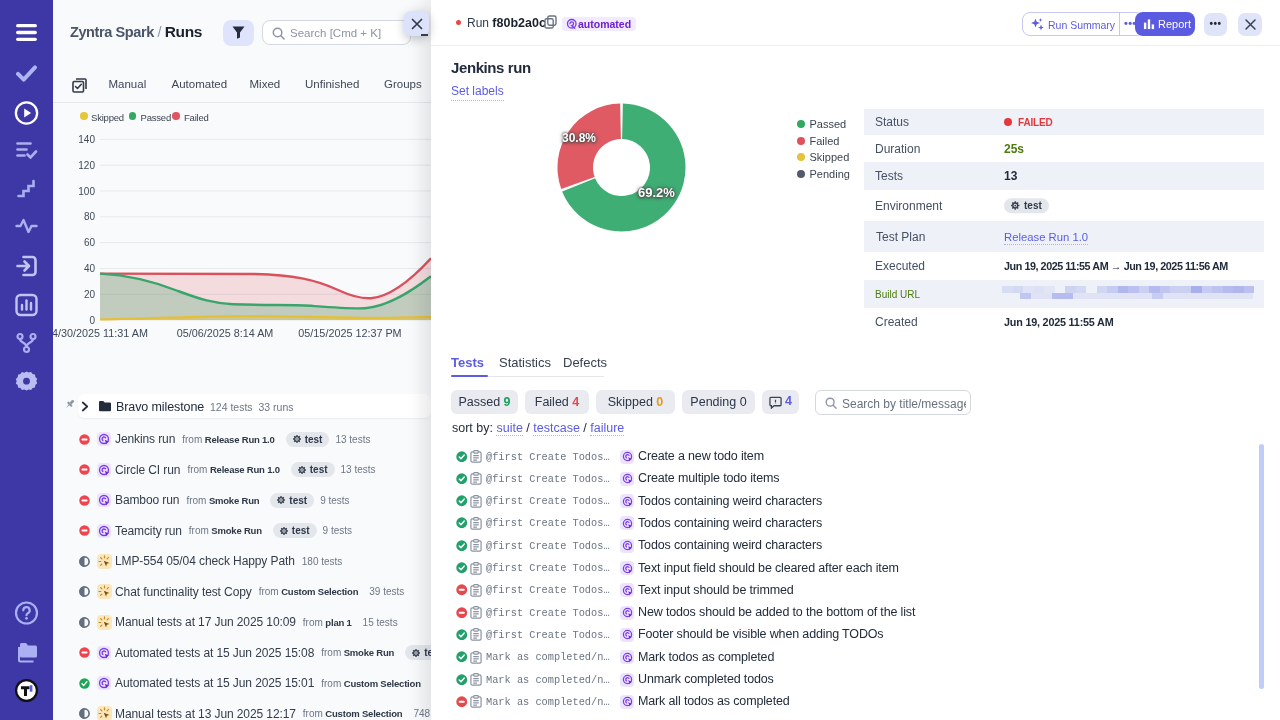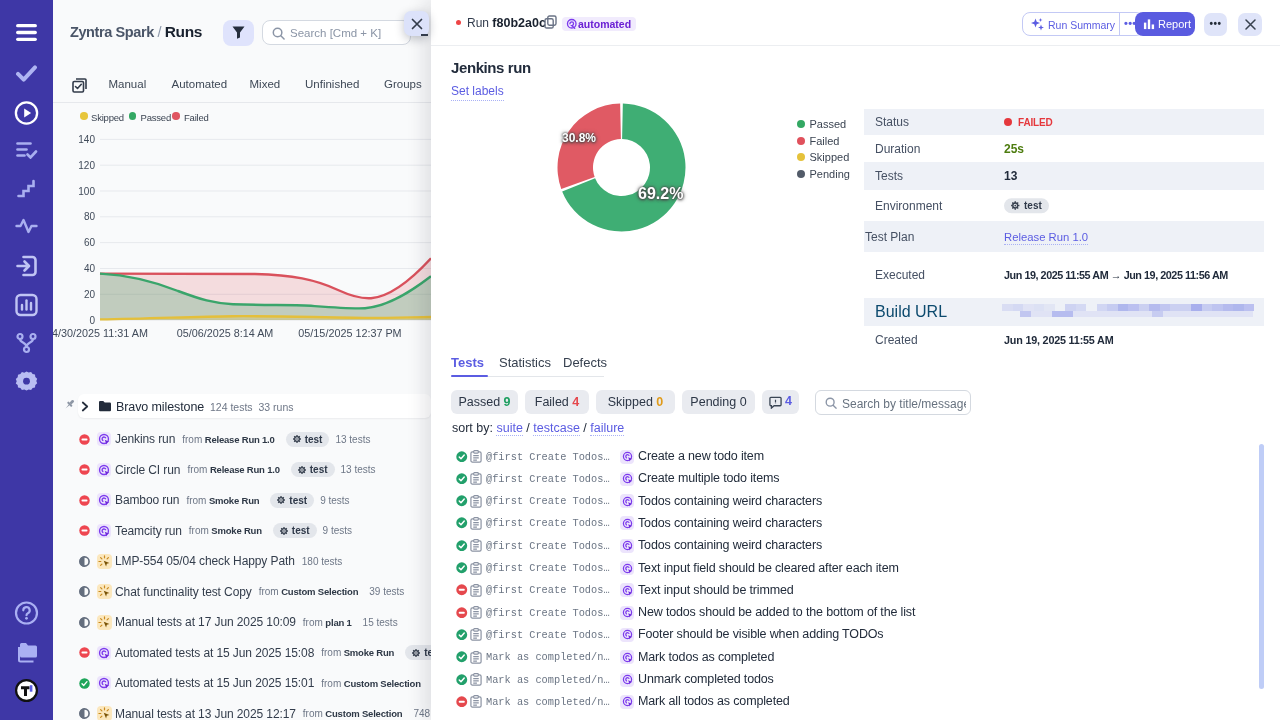--- a/index.html
+++ b/index.html
@@ -464,21 +464,21 @@
       </svg>
     </div>
   <div class="abs" style="left:20px;top:59px;font-size:15px;font-weight:700;letter-spacing:-0.4px;color:#222c3c;">Jenkins run</div>
   <div class="abs" style="left:20px;top:84px;font-size:12px;color:#5b5ce2;border-bottom:1px dotted #a9b1f5;padding-bottom:2px;">Set labels</div>
   <div id="donut" class="abs" style="left:119px;top:96px;width:143px;height:143px;">
       <svg width="143" height="143" viewBox="0 0 143 143" style="position:absolute;left:0;top:0;">
         <path d="M72.84 7.51 A64 64 0 1 1 12.16 95.47 L45.08 82.18 A28.5 28.5 0 1 0 72.1 43.01 Z" fill="#3fae74"></path>
         <path d="M11.25 93.07 A64 64 0 0 1 70.16 7.51 L70.9 43.01 A28.5 28.5 0 0 0 44.67 81.11 Z" fill="#e05a64"></path>
       </svg>
 <div style="position:absolute;left:12px;top:35px;font-size:12px;font-weight:700;color:#fff;text-shadow:0 0 2px #444,0 1px 3px #444,0 0 4px #555;">30.8%</div>
-<div style="position:absolute;left:88px;top:89px;font-size:16px;font-weight:700;color:#fff;text-shadow:0 0 2px #444,0 1px 3px #444,0 0 4px #555;">69.2%</div>
+<div style="position:absolute;left:88px;top:89px;font-size:13px;font-weight:700;color:#fff;text-shadow:0 0 2px #444,0 1px 3px #444,0 0 4px #555;">69.2%</div>
     </div>
   <div class="abs" style="left:365.5px;top:116px;font-size:11px;color:#3b4452;line-height:16.5px;">
     <div><span style="display:inline-block;width:8px;height:8px;border-radius:50%;background:#33a863;margin-right:5px;"></span>Passed</div>
     <div><span style="display:inline-block;width:8px;height:8px;border-radius:50%;background:#e0515c;margin-right:5px;"></span>Failed</div>
     <div><span style="display:inline-block;width:8px;height:8px;border-radius:50%;background:#e5c23b;margin-right:5px;"></span>Skipped</div>
     <div><span style="display:inline-block;width:8px;height:8px;border-radius:50%;background:#525b69;margin-right:5px;"></span>Pending</div>
   </div>
   <div id="dtable" class="abs" style="left:433px;top:109px;width:400px;">
       <div style="position:relative;height:26px;background:#eef1f7;">
         <span style="position:absolute;left:11px;top:50%;transform:translateY(-50%);font-size:12px;color:#455063;">Status</span>
@@ -496,29 +496,29 @@
         <span style="position:absolute;left:11px;top:50%;transform:translateY(-50%);font-size:12px;color:#455063;">Environment</span>
         <div style="position:absolute;left:140px;top:50%;transform:translateY(-50%);font-size:12px;white-space:nowrap;"><span style="display:inline-block;background:#e3e6eb;border-radius:8px;height:15.5px;line-height:15.5px;padding:0 7px 0 20px;position:relative;font-size:10px;color:#2f3949;font-weight:600;"><svg style="position:absolute;left:6px;top:2.5px" width="10.5" height="10.5" viewBox="0 0 24 24">
               <g stroke="#38414f" stroke-width="3.2" fill="none">
                 <circle cx="12" cy="12" r="5.6"></circle>
                 <path d="M12 2.5v3.5M12 18v3.5M2.5 12h3.5M18 12h3.5M5.3 5.3l2.5 2.5M16.2 16.2l2.5 2.5M18.7 5.3l-2.5 2.5M7.8 16.2l-2.5 2.5"></path>
               </g>
               <circle cx="12" cy="12" r="2" fill="#38414f"></circle>
             </svg>test</span></div>
       </div>
 <div style="position:relative;height:31px;background:#eef1f7;">
-        <span style="position:absolute;left:1px;top:50%;transform:translateY(-50%);font-size:12px;color:#455063;text-align:center;">Test Plan</span>
+        <span style="position:absolute;left:12px;top:50%;transform:translateY(-50%);font-size:12px;color:#455063;text-align:center;">Test Plan</span>
         <div style="position:absolute;left:140px;top:50%;transform:translateY(-50%);font-size:12px;white-space:nowrap;"><span style="color:#5b5ce2;font-weight:500;font-size:11.3px;border-bottom:1px dotted #a9b1f5;padding-bottom:1px;">Release Run 1.0</span></div>
       </div>
-<div style="position:relative;height:46px;">
+<div style="position:relative;height:28px;">
         <span style="position:absolute;left:11px;top:50%;transform:translateY(-50%);font-size:12px;color:#455063;">Executed</span>
         <div style="position:absolute;left:140px;top:50%;transform:translateY(-50%);font-size:12px;white-space:nowrap;"><span style="font-weight:600;color:#212b3b;font-size:10.8px;letter-spacing:-0.45px;">Jun 19, 2025 11:55 AM → Jun 19, 2025 11:56 AM</span></div>
       </div>
 <div style="position:relative;height:28px;background:#eef1f7;">
-        <span style="position:absolute;left:11px;top:50%;transform:translateY(-50%);font-size:16px;color:#0c4a6e;">Build URL</span>
+        <span style="position:absolute;left:11px;top:50%;transform:translateY(-50%);font-size:10px;color:#4d7c0f;">Build URL</span>
         <div style="position:absolute;left:140px;top:50%;transform:translateY(-50%);font-size:12px;white-space:nowrap;"><div style="position:relative;display:inline-block;width:253px;height:13px;margin-left:-2px;"><i style="position:absolute;left:0px;top:0;width:10.5px;height:7px;background:rgba(124,134,230,0.18);"></i><i style="position:absolute;left:10.5px;top:0;width:10.5px;height:7px;background:rgba(124,134,230,0.22);"></i><i style="position:absolute;left:21.0px;top:0;width:10.5px;height:7px;background:rgba(124,134,230,0.12);"></i><i style="position:absolute;left:31.5px;top:0;width:10.5px;height:7px;background:rgba(124,134,230,0.15);"></i><i style="position:absolute;left:42.0px;top:0;width:10.5px;height:7px;background:rgba(124,134,230,0.1);"></i><i style="position:absolute;left:63.0px;top:0;width:10.5px;height:7px;background:rgba(124,134,230,0.28);"></i><i style="position:absolute;left:73.5px;top:0;width:10.5px;height:7px;background:rgba(124,134,230,0.22);"></i><i style="position:absolute;left:94.5px;top:0;width:10.5px;height:7px;background:rgba(124,134,230,0.25);"></i><i style="position:absolute;left:105.0px;top:0;width:10.5px;height:7px;background:rgba(124,134,230,0.35);"></i><i style="position:absolute;left:115.5px;top:0;width:10.5px;height:7px;background:rgba(124,134,230,0.55);"></i><i style="position:absolute;left:126.0px;top:0;width:10.5px;height:7px;background:rgba(124,134,230,0.45);"></i><i style="position:absolute;left:136.5px;top:0;width:10.5px;height:7px;background:rgba(124,134,230,0.3);"></i><i style="position:absolute;left:147.0px;top:0;width:10.5px;height:7px;background:rgba(124,134,230,0.5);"></i><i style="position:absolute;left:157.5px;top:0;width:10.5px;height:7px;background:rgba(124,134,230,0.4);"></i><i style="position:absolute;left:168.0px;top:0;width:10.5px;height:7px;background:rgba(124,134,230,0.3);"></i><i style="position:absolute;left:178.5px;top:0;width:10.5px;height:7px;background:rgba(124,134,230,0.3);"></i><i style="position:absolute;left:189.0px;top:0;width:10.5px;height:7px;background:rgba(124,134,230,0.62);"></i><i style="position:absolute;left:199.5px;top:0;width:10.5px;height:7px;background:rgba(124,134,230,0.35);"></i><i style="position:absolute;left:210.0px;top:0;width:10.5px;height:7px;background:rgba(124,134,230,0.42);"></i><i style="position:absolute;left:220.5px;top:0;width:10.5px;height:7px;background:rgba(124,134,230,0.5);"></i><i style="position:absolute;left:231.0px;top:0;width:10.5px;height:7px;background:rgba(124,134,230,0.55);"></i><i style="position:absolute;left:241.5px;top:0;width:10.5px;height:7px;background:rgba(124,134,230,0.45);"></i><i style="position:absolute;left:18px;top:7px;width:233px;height:6px;background:rgba(160,168,238,0.18);"></i><i style="position:absolute;left:18px;top:7px;width:11px;height:6px;background:rgba(124,134,230,0.30);"></i><i style="position:absolute;left:50px;top:7px;width:21px;height:6px;background:rgba(124,134,230,0.42);"></i><i style="position:absolute;left:150px;top:7px;width:11px;height:6px;background:rgba(124,134,230,0.25);"></i></div></div>
       </div>
 <div style="position:relative;height:28px;">
         <span style="position:absolute;left:11px;top:50%;transform:translateY(-50%);font-size:12px;color:#455063;">Created</span>
         <div style="position:absolute;left:140px;top:50%;transform:translateY(-50%);font-size:12px;white-space:nowrap;"><span style="font-weight:600;color:#212b3b;font-size:10.8px;letter-spacing:-0.2px;">Jun 19, 2025 11:55 AM</span></div>
       </div>
     </div>
   <div id="rtabs" class="abs" style="left:20px;top:352px;width:809px;height:28px;">
       <div style="position:absolute;left:0;top:24px;width:153px;height:1px;background:#e3e6ea;"></div>
 <span style="position:absolute;left:0;top:3px;font-size:13px;font-weight:700;color:#5b5ce2;">Tests</span>

